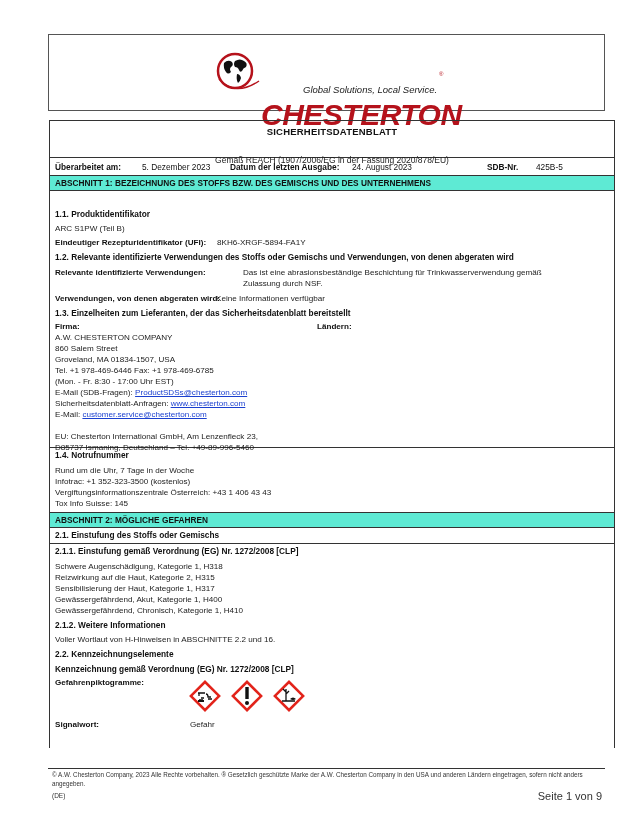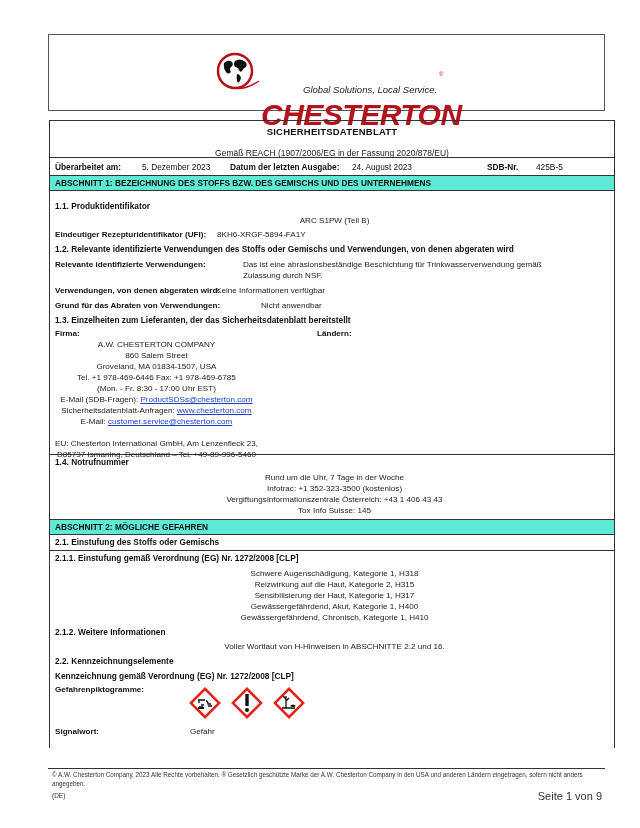--- a/index.html
+++ b/index.html
@@ -11,28 +11,28 @@
   .logo-word { position: absolute; left: 46px; top: 2px; font-family: "Liberation Sans", sans-serif;
                font-weight: bold; font-style: italic; font-size: 30px; color: #b5121b; letter-spacing: -0.5px; margin-top: 47px; }
   .logo-reg { position: absolute; left: 224px; top: 22px; font-size: 6px; color: #b5121b; }
   .logo-tag { position: absolute; left: 88px; top: 35px; font-style: italic; font-size: 9.5px; color: #222; }
   .globe { position: absolute; left: 0; top: 2px; width: 46px; height: 40px; }
 
   .main { position: absolute; left: 49px; top: 120px; width: 566px; height: 628px;
           border: 1px solid #333; border-bottom: none; box-sizing: border-box; }
   .title-block { text-align: center; padding-top: 5px; height: 31px; border-bottom: 1px solid #333; }
   .title { font-weight: bold; font-size: 9.5px; letter-spacing: 0.2px; }
-  .subtitle { font-size: 8.5px; margin-top: 11px; color: #222; }
+  .subtitle { font-size: 8.5px; margin-top: 18px; color: #222; }
   .meta-row { height: 17px; border-bottom: 1px solid #333; font-size: 8.3px; position: relative; }
   .meta-row span { position: absolute; top: 4px; }
   .b { font-weight: bold; }
   .section-head { background: #5eead4; border-bottom: 1px solid #333; font-weight: bold;
                   font-size: 8.3px; height: 14px; line-height: 14px; padding-left: 5px; }
   .sub { font-weight: bold; font-size: 8.3px; padding-left: 5px; height: 15px; line-height: 15px; }
-  .txt { font-size: 8.1px; padding-left: 5px; line-height: 11px; color: #222; text-align: center; }
+  .txt { font-size: 8.1px; padding-left: 5px; line-height: 11px; color: #222; }
   .row { position: relative; font-size: 8.1px; height: 15px; line-height: 15px; }
   .row .lbl { position: absolute; left: 5px; font-weight: bold; }
   .row .val { position: absolute; color: #222; }
   .divider { border-top: 1px solid #333; }
   a.link { color: #1a3fcf; text-decoration: underline; }
   .picto-row { position: relative; height: 40px; }
   .picto { position: absolute; top: 2px; width: 34px; height: 34px; }
 
   .footer-line { position: absolute; left: 48px; top: 768px; width: 557px; border-top: 1px solid #333; }
   .footer-text { position: absolute; left: 52px; top: 771px; width: 540px; font-size: 6.3px; line-height: 8.5px; color: #333; }
@@ -67,41 +67,37 @@
     <span class="b" style="left:5px">Überarbeitet am:</span>
     <span style="left:92px">5. Dezember 2023</span>
     <span class="b" style="left:180px">Datum der letzten Ausgabe:</span>
     <span style="left:302px">24. August 2023</span>
     <span class="b" style="left:437px">SDB-Nr.</span>
     <span style="left:486px">425B-5</span>
   </div>
 
   <div class="section-head">ABSCHNITT 1: BEZEICHNUNG DES STOFFS BZW. DES GEMISCHS UND DES UNTERNEHMENS</div>
 
-  <div class="sub" style="margin-top:8px">1.1. Produktidentifikator</div>
+  <div class="sub" style="margin-top:16px">1.1. Produktidentifikator</div>
   <div class="txt" style="line-height:13px">ARC S1PW (Teil B)</div>
   <div class="row">
     <span class="lbl">Eindeutiger Rezepturidentifikator (UFI):</span>
     <span class="val" style="left:167px">8KH6-XRGF-5894-FA1Y</span>
   </div>
   <div class="sub">1.2. Relevante identifizierte Verwendungen des Stoffs oder Gemischs und Verwendungen, von denen abgeraten wird</div>
   <div class="row" style="height:26px">
     <span class="lbl">Relevante identifizierte Verwendungen:</span>
     <span class="val" style="left:193px; line-height:11px; top:2px">
       <span>Das ist eine abrasionsbeständige Beschichtung für Trinkwasserverwendung gemäß</span><br>
       <span>Zulassung durch NSF.</span>
     </span>
   </div>
   <div class="row">
     <span class="lbl">Verwendungen, von denen abgeraten wird:</span>
     <span class="val" style="left:166px">Keine Informationen verfügbar</span>
-  </div>
-  <div class="row">
-    <span class="lbl">Grund für das Abraten von Verwendungen:</span>
-    <span class="val" style="left:211px">Nicht anwendbar</span>
   </div>
   <div class="sub">1.3. Einzelheiten zum Lieferanten, der das Sicherheitsdatenblatt bereitstellt</div>
 
   <div style="position:relative; height:126px">
     <div class="txt b" style="position:absolute; left:0; top:0; color:#111">Firma:</div>
     <div class="txt b" style="position:absolute; left:262px; top:0; color:#111">Ländern:</div>
     <div class="txt" style="position:absolute; left:0; top:11px">
       <div>A.W. CHESTERTON COMPANY</div>
       <div>860 Salem Street</div>
       <div>Groveland, MA 01834-1507, USA</div>

